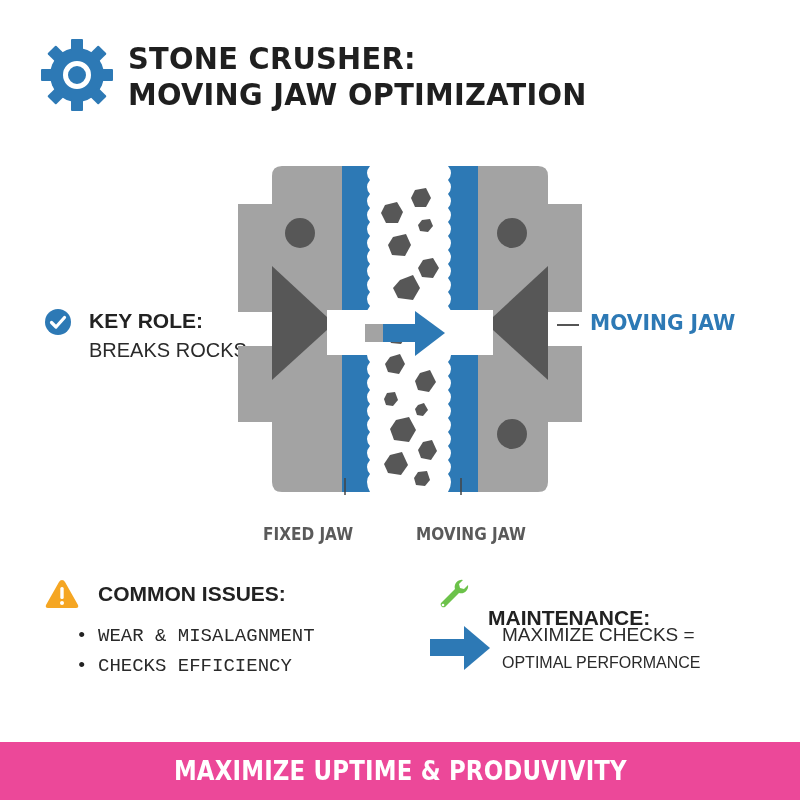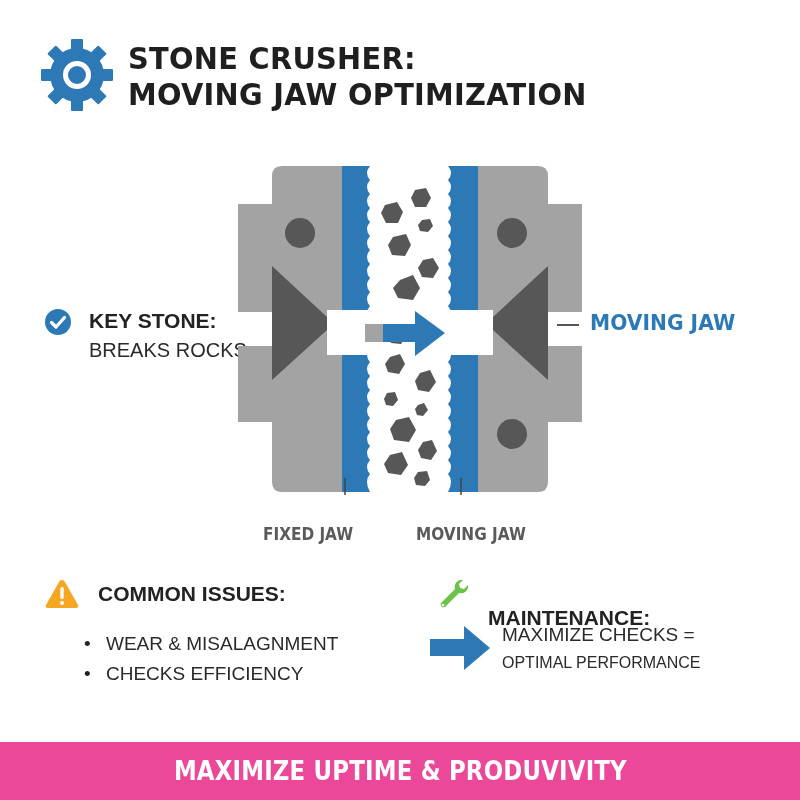--- a/index.html
+++ b/index.html
@@ -26,21 +26,21 @@
   .footer {
     position: absolute; left: 0; top: 742px; width: 800px; height: 58px;
     background: #ec4899;
     display: flex; align-items: center; justify-content: center;
   }
   .footer span {
     color: #ffffff; font-weight: bold; font-size: 26px;
     font-family: "DejaVu Sans", sans-serif; transform: scaleX(0.88); letter-spacing: 0.2px;
     white-space: nowrap;
   }
-  .bullet-list { position: absolute; margin: 8px; padding: 0; list-style: none; }
+  .bullet-list { position: absolute; margin: 0; padding: 0; list-style: none; font-family: Liberation Mono, monospace; }
   .bullet-list li { font-size: 19px; color: #2a2a2a; line-height: 30px; white-space: nowrap; }
   .bullet-list li::before { content: "•"; display: inline-block; width: 22px; color: #222; }
 </style>
 </head>
 <body>
 
 <div class="abs" style="left:0;top:0;width:800px;height:140px;margin-left:8px;">
   <svg class="abs" style="left:32px;top:38px;" width="74" height="74" viewBox="0 0 74 74">
     <g fill="#2d79b5" transform="translate(37,37)">
       <circle r="27"></circle>
@@ -59,21 +59,21 @@
   </svg>
   <div class="title-line" style="top:40px;">STONE CRUSHER:</div>
   <div class="title-line" style="top:76px;">MOVING JAW OPTIMIZATION</div>
 </div>
 
 <div class="abs" style="left:44px;top:305px;width:220px;height:60px;">
   <svg class="abs" style="left:0;top:3px;" width="28" height="28" viewBox="0 0 28 28">
     <circle cx="14" cy="14" r="13" fill="#2d79b5"></circle>
     <path d="M7.5 14.5 L12 19 L20.5 9.5" fill="none" stroke="#fff" stroke-width="3.2" stroke-linecap="round" stroke-linejoin="round"></path>
   </svg>
-  <div class="abs label-bold" style="left:45px;top:4px;font-size:21px;">KEY STONE:</div>
+  <div class="abs label-bold" style="left:45px;top:4px;font-size:21px;">KEY ROLE:</div>
   <div class="abs label-reg" style="left:45px;top:34px;font-size:20px;">BREAKS ROCKS</div>
 </div>
 
 <svg class="abs" style="left:230px;top:160px;" width="360" height="360" viewBox="0 0 360 360">
 
   <g>
     <path d="M52 6 L112 6 L112 332 L52 332 Q42 332 42 322 L42 262 L8 262 L8 186 L42 186 L42 152 L8 152 L8 44 L42 44 L42 16 Q42 6 52 6 Z" fill="#a3a3a3"></path>
 
     <path d="M42 106 L42 220 L97 170 L97 157 Z" fill="#575757"></path>
     <circle cx="70" cy="73" r="15" fill="#575757"></circle>

